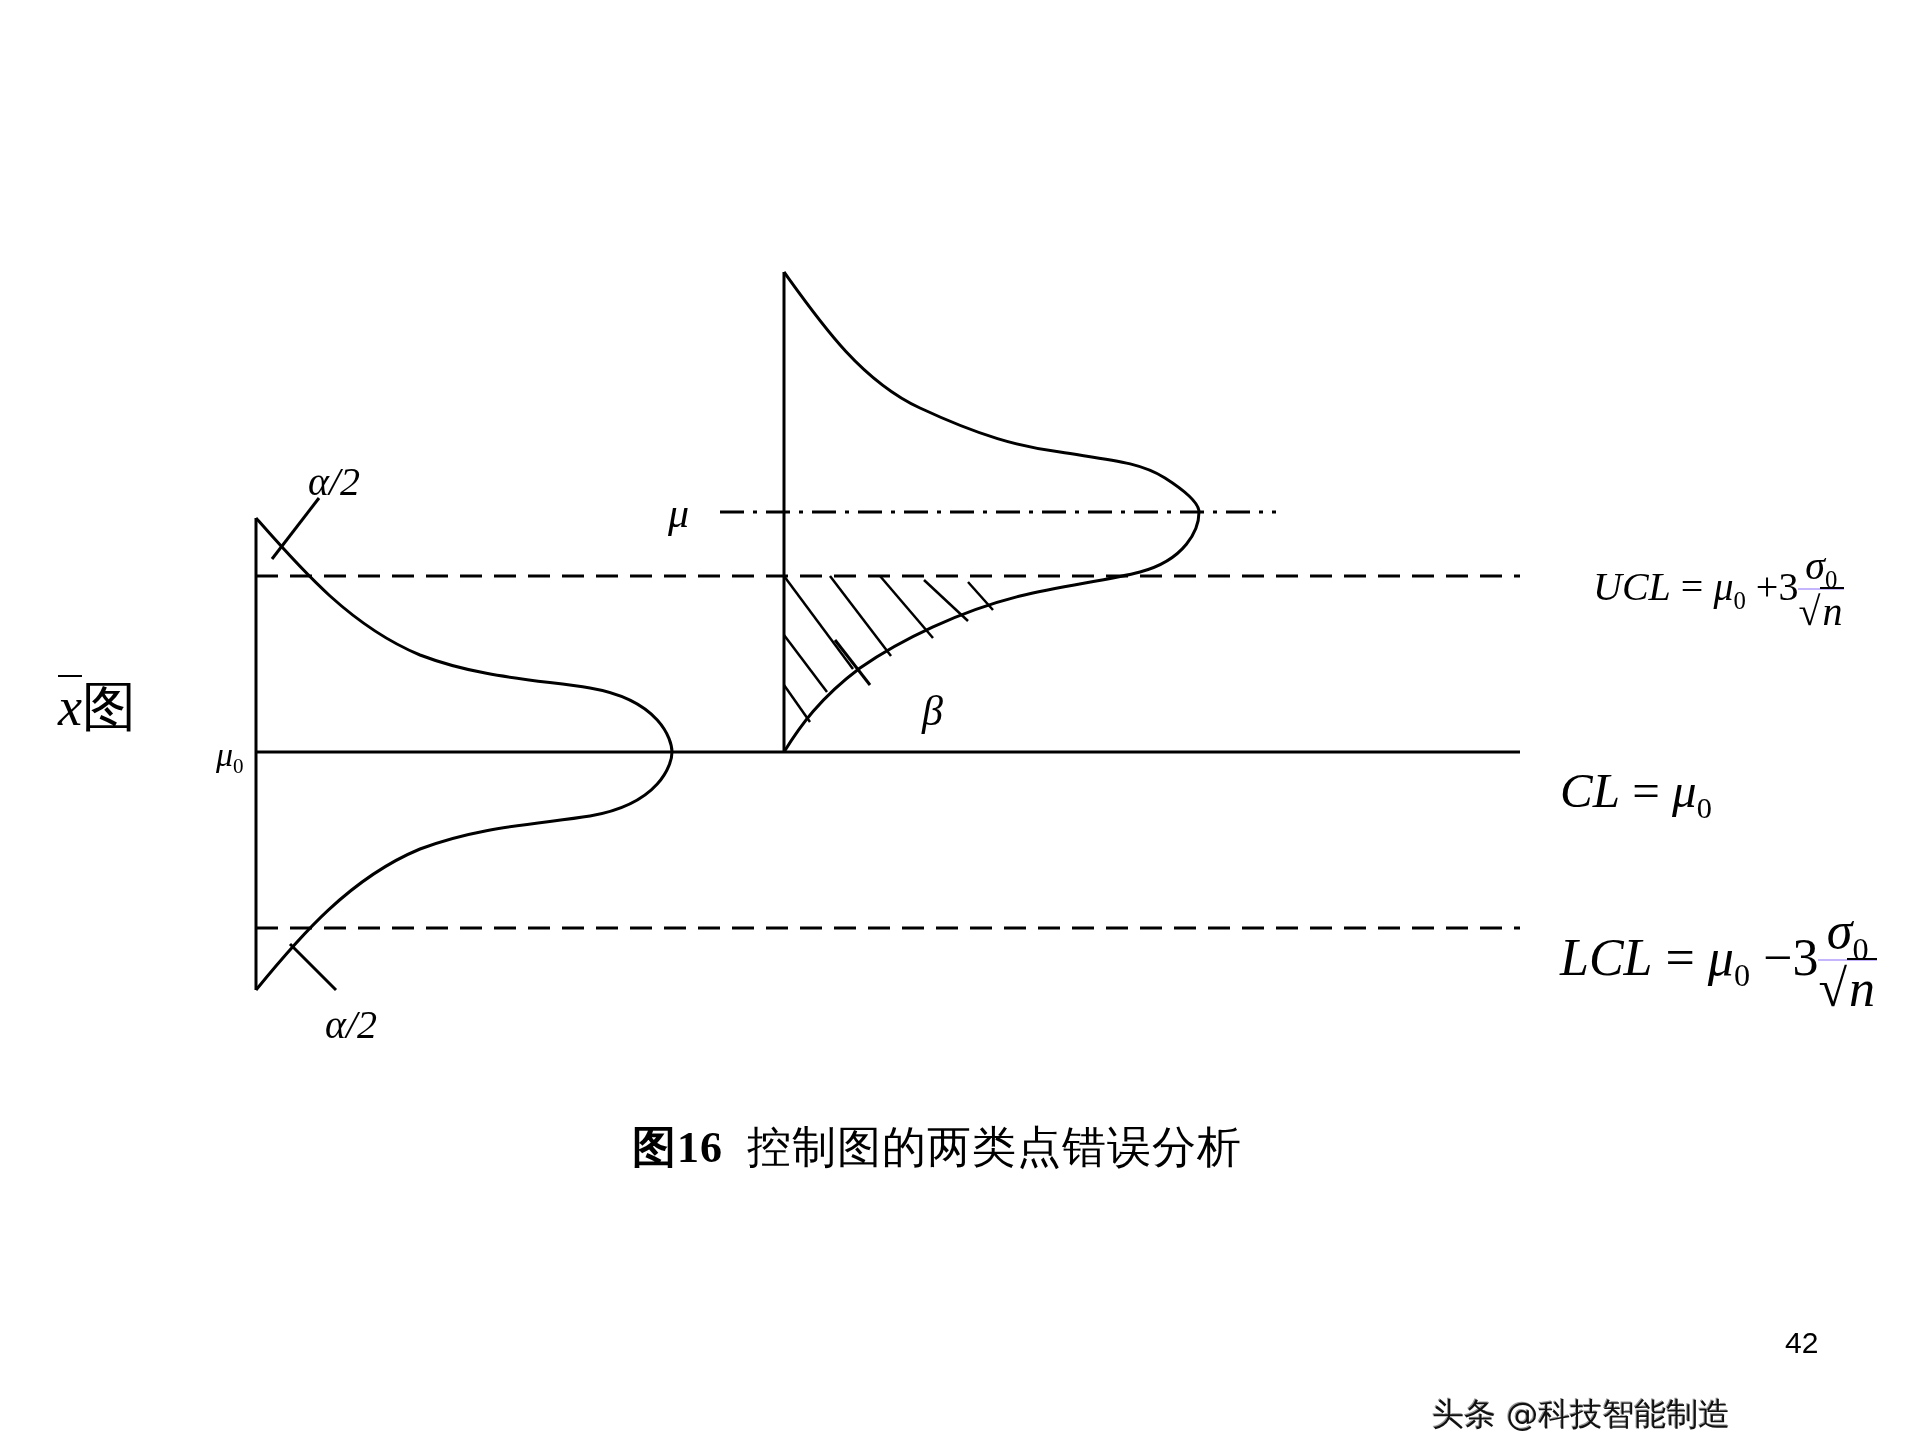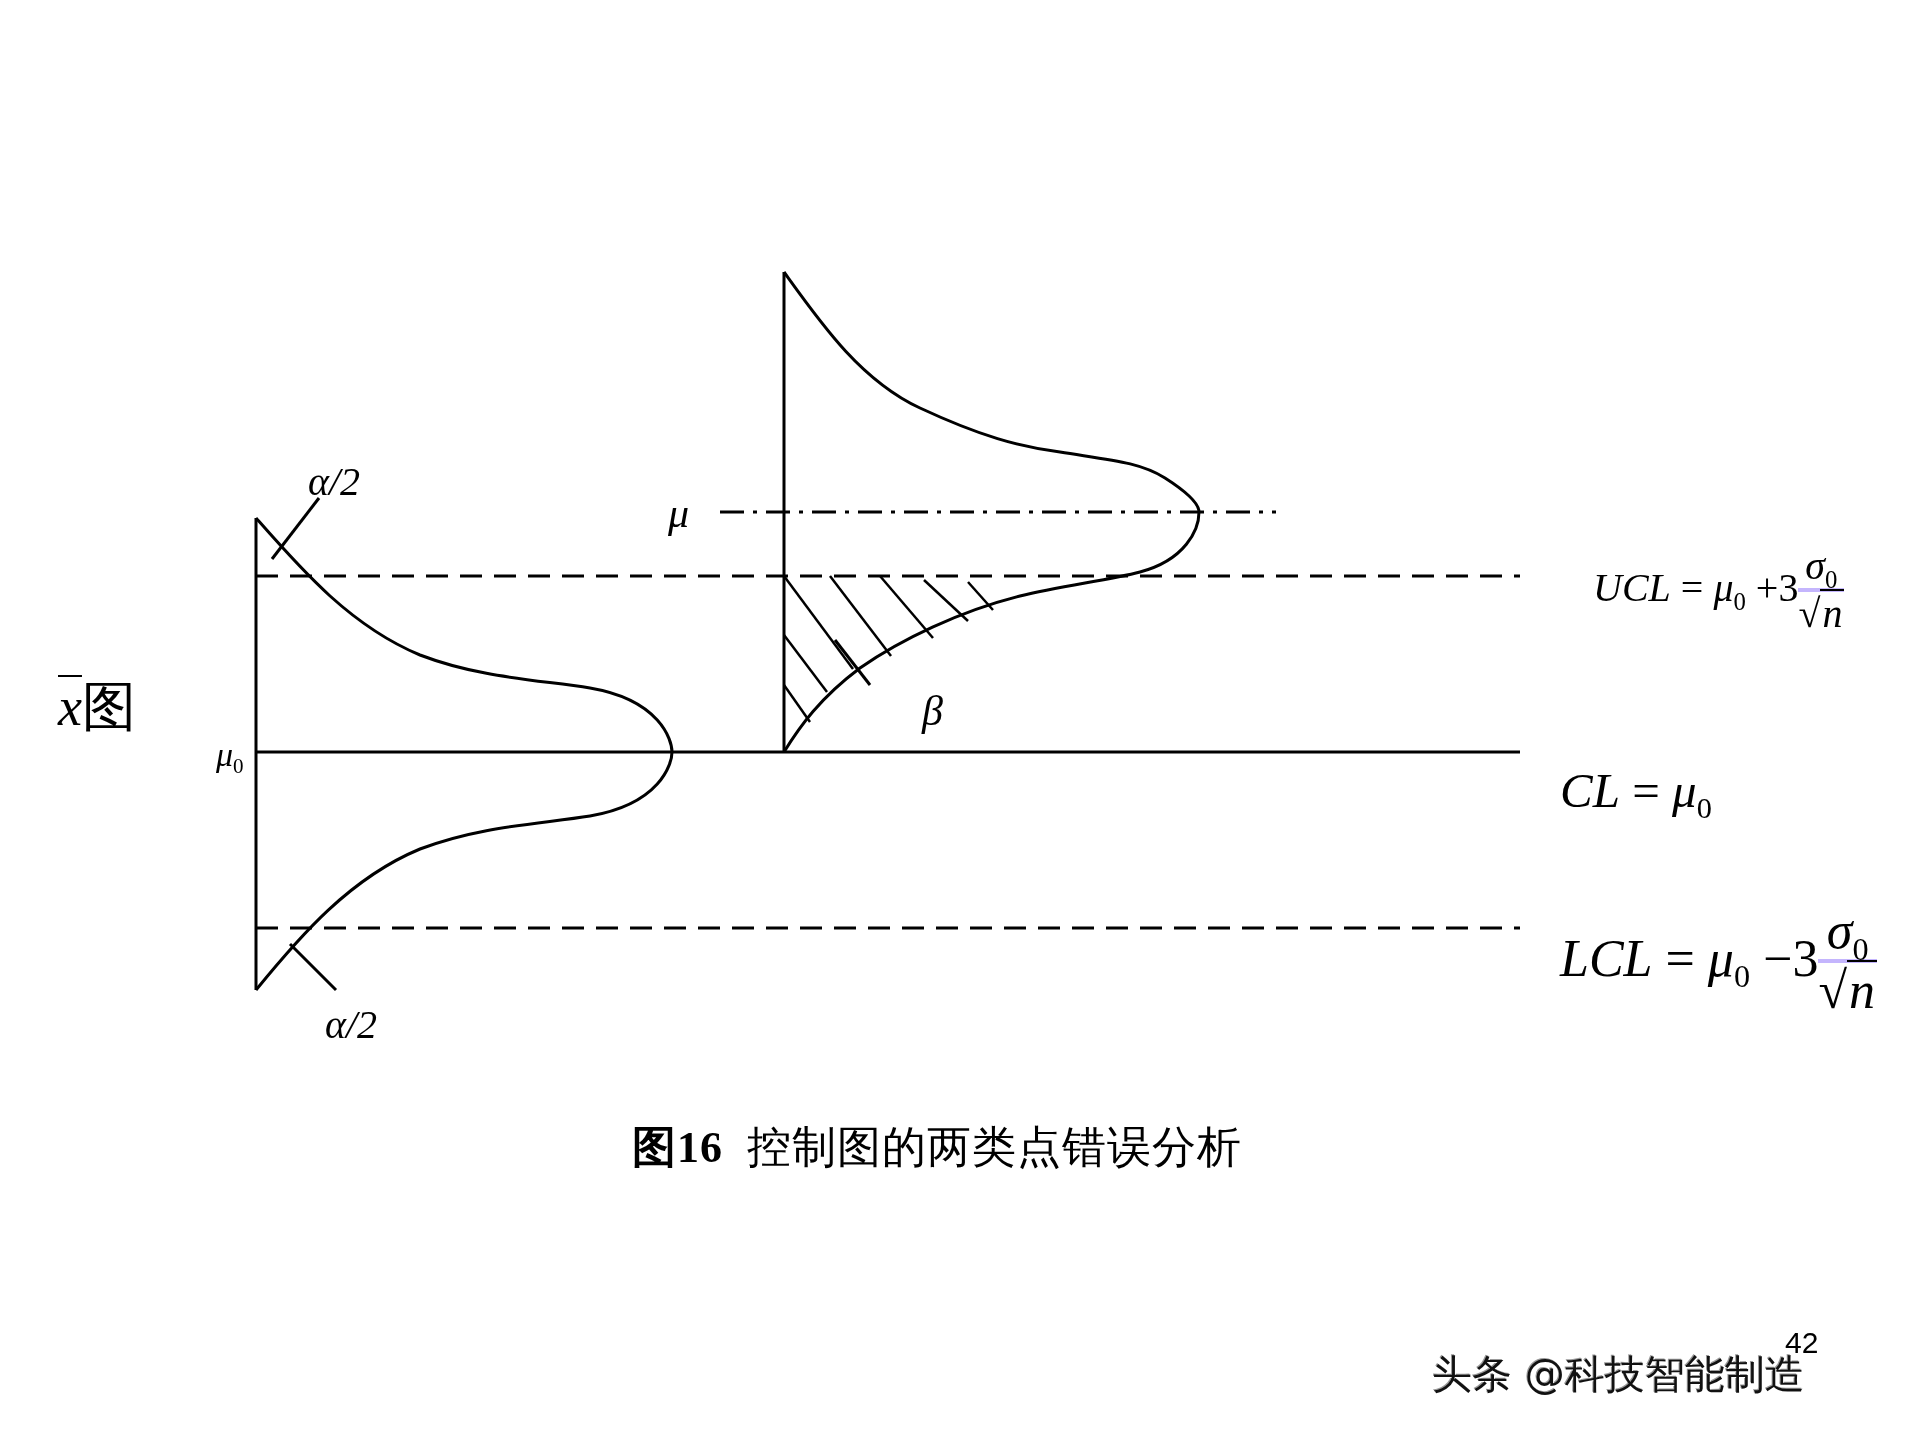--- a/index.html
+++ b/index.html
@@ -3,29 +3,29 @@
 <meta charset="utf-8">
 <style>
   html, body { margin:0; padding:0; background:#ffffff; }
   body { width:1920px; height:1440px; position:relative; overflow:hidden;
          font-family:"Liberation Serif","DejaVu Serif",serif; color:#000; }
   svg.diagram { position:absolute; left:0; top:0; }
   .lbl { position:absolute; white-space:nowrap; line-height:1; }
   .it { font-style:italic; }
   .sub { font-size:0.62em; position:relative; top:0.35em; font-style:normal; }
   .frac { display:inline-block; vertical-align:middle; text-align:center; position:relative; top:-0.05em; }
-  .frac .num { display:block; padding:0 4px 2px 4px; border-bottom:4px solid #c4b5fd; }
+  .frac .num { display:block; padding:0 4px 2px 4px; border-bottom:2px solid #c4b5fd; }
   .frac .den { display:block; padding-top:2px; }
   .sqrt { font-style:normal; }
   .sqrt-in { border-top:2px solid #000; padding:0 2px; font-style:italic; }
   .xbar { text-decoration:overline; text-decoration-thickness:2px; font-style:italic; }
   .caption { font-family:"Liberation Serif","DejaVu Serif",serif; font-size:44px; letter-spacing:1px; }
   .caption b { font-weight:bold; }
-  .watermark { font-family:"DejaVu Sans","Liberation Sans",sans-serif; font-size:40px; color:#111;
-               text-shadow:1px 1px 0 #fff, -1px -1px 0 #999; }
+  .watermark { font-family:"DejaVu Sans","Liberation Sans",sans-serif; font-size:32px; color:#111;
+               text-shadow:1px 1px 0 #fff, -1px -1px 0 #999;margin-top:44px; }
   .pagenum { font-family:"Liberation Sans","DejaVu Sans",sans-serif; font-size:30px;margin-left:20px; }
 </style>
 </head>
 <body>
 
 <svg class="diagram" width="1920" height="1440" viewBox="0 0 1920 1440" xmlns="http://www.w3.org/2000/svg">
   <g fill="none" stroke="#000" stroke-width="3">
 
     <line x1="256" y1="576" x2="1520" y2="576" stroke-dasharray="22 12"></line>
     <line x1="256" y1="752" x2="1520" y2="752"></line>

